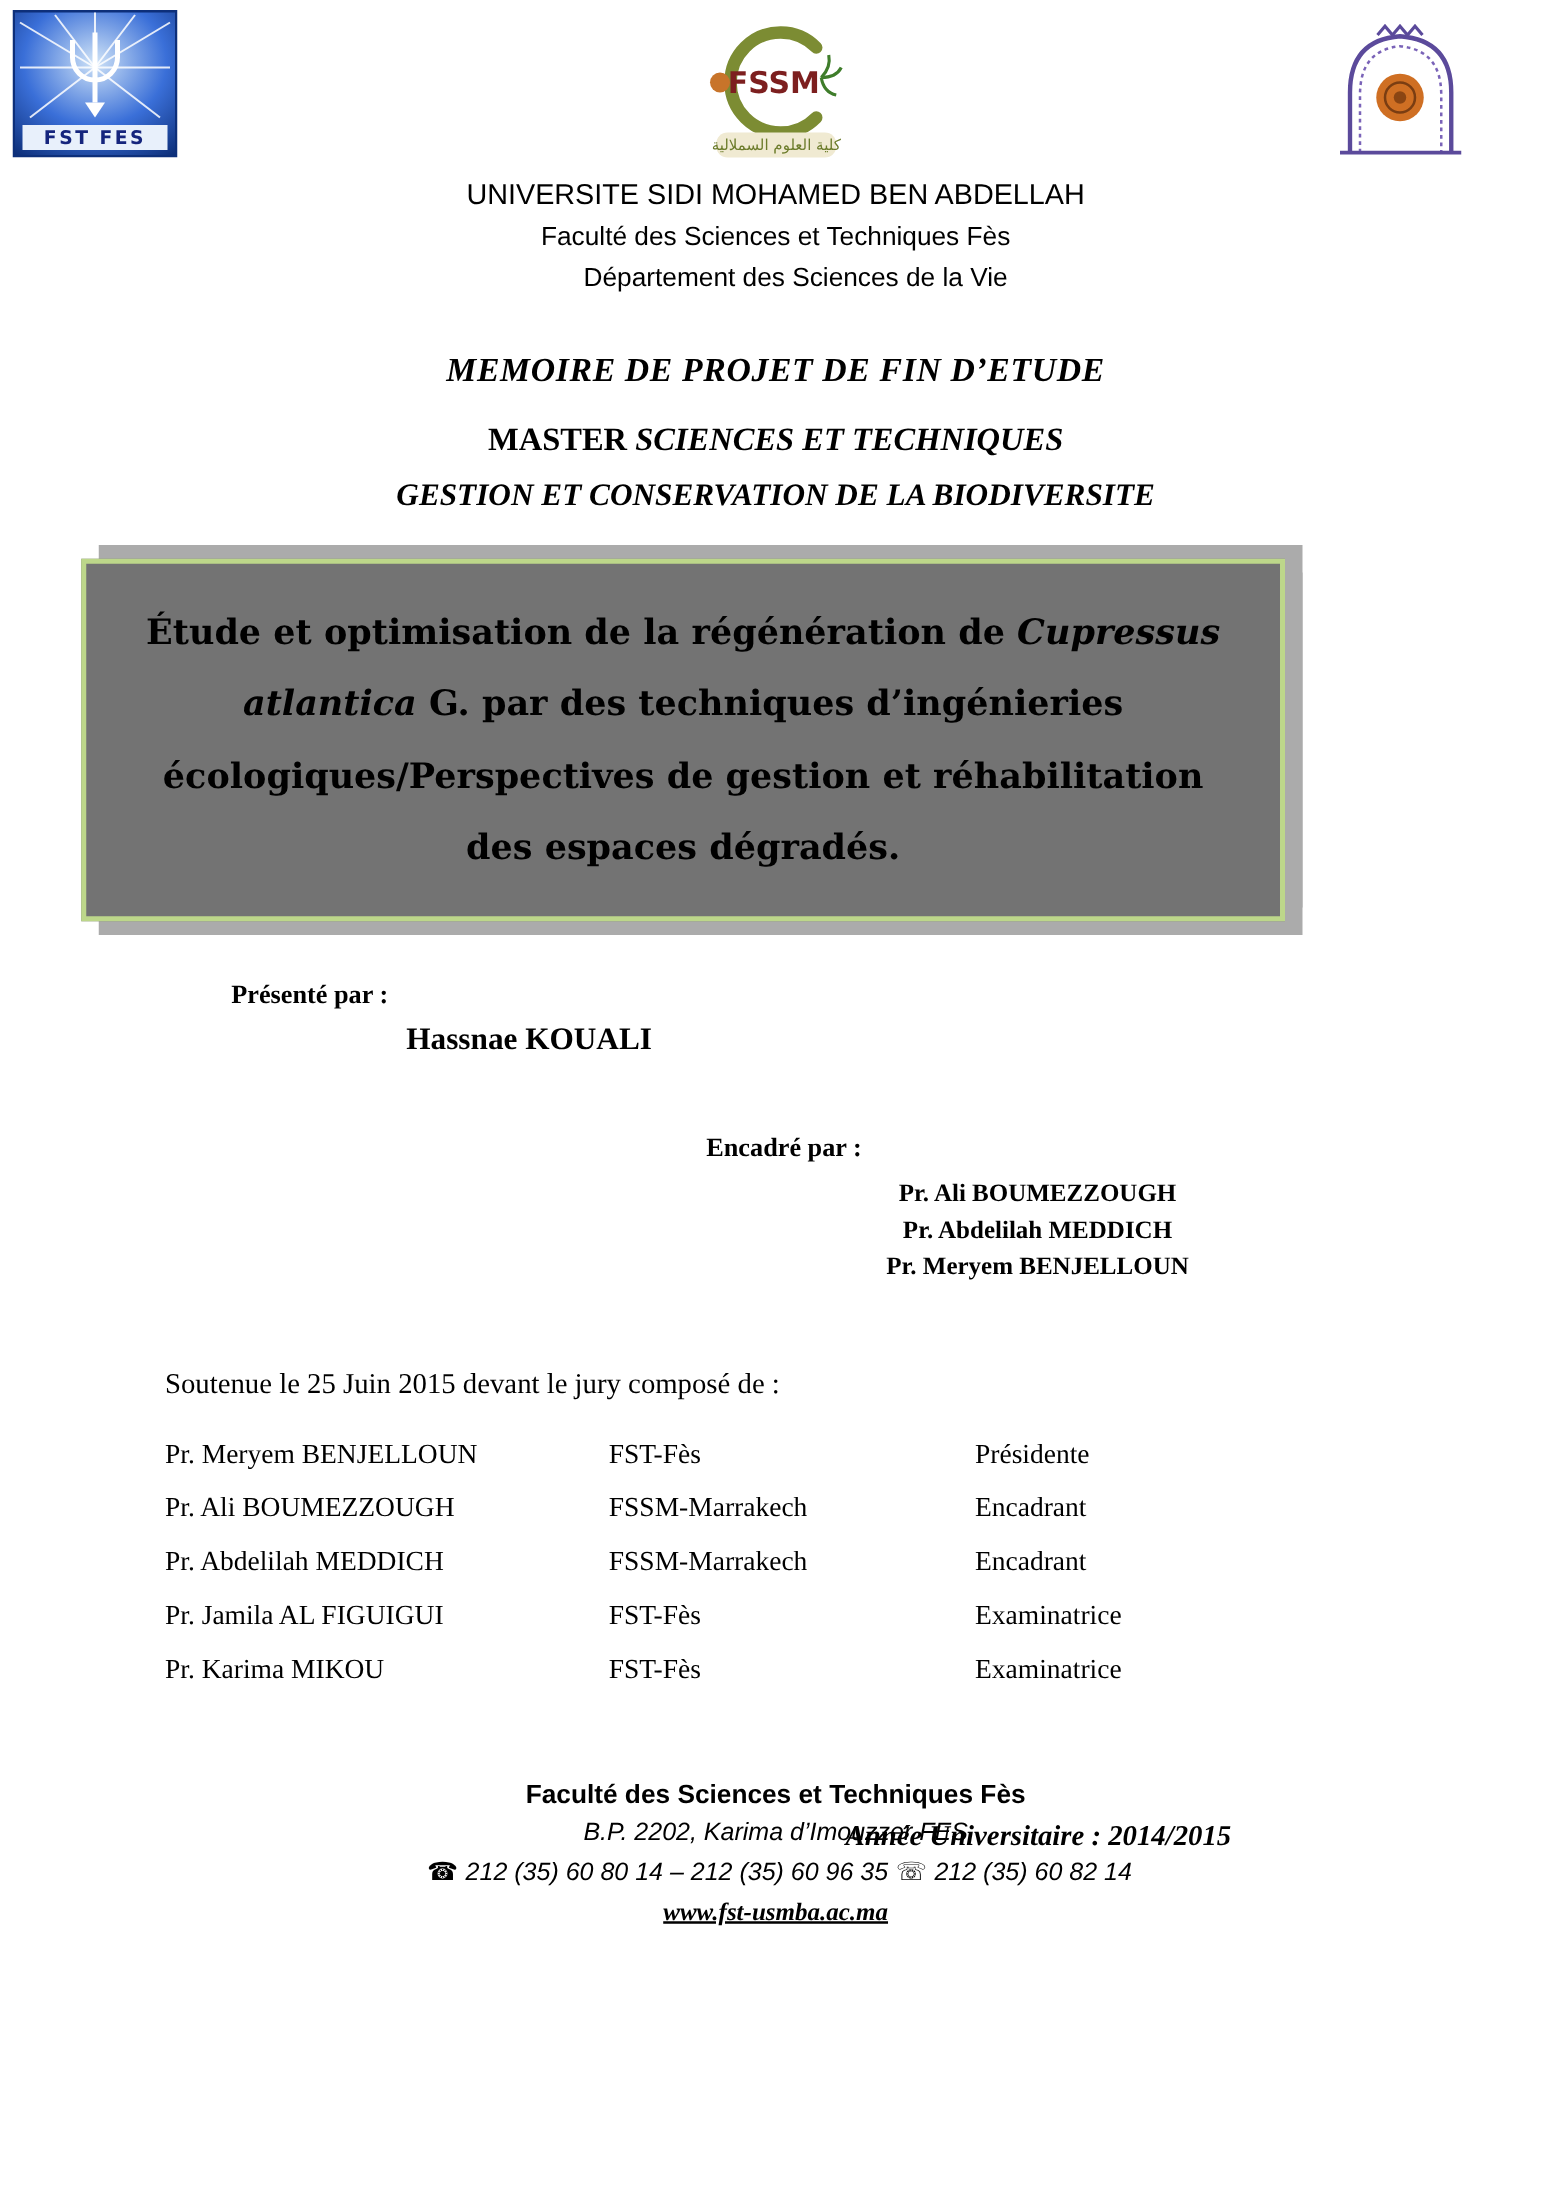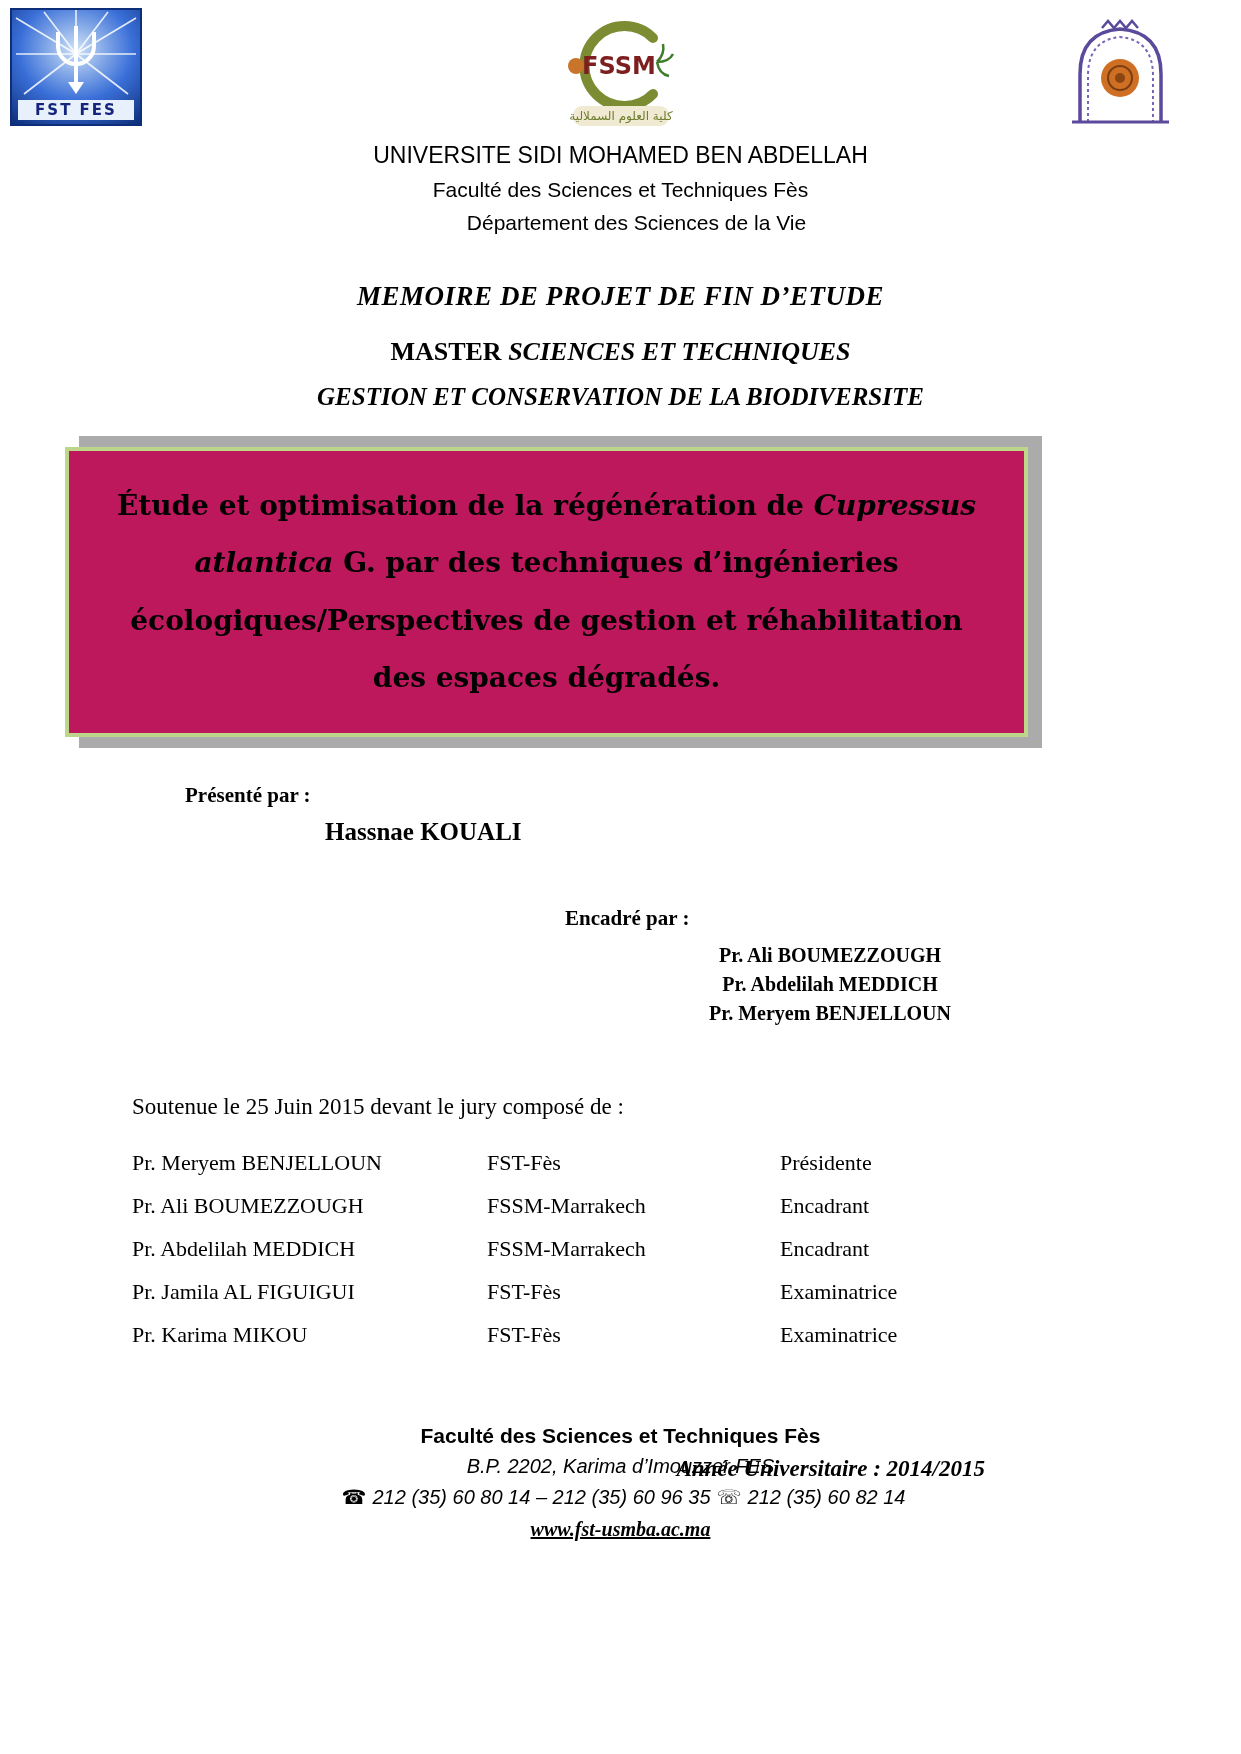--- a/index.html
+++ b/index.html
@@ -36,21 +36,21 @@
   .degree { text-align: center; font-weight: bold; margin-top: 46px; }
   .degree-line1 { font-style: italic; font-size: 27px; letter-spacing: 0.5px; }
   .degree-line2 { font-size: 26px; margin-top: 25px; }
   .degree-line3 { font-size: 25px; font-style: italic; margin-top: 16px; }
   .it { font-style: italic; }
 
   
   .title-box {
     margin: 36px 213px 0 65px;
     border: 4px solid var(--title-box-border);
-    background: #be185d;
+    background: #737373;
     box-shadow: 14px -11px 0 var(--shadow), 14px 11px 0 var(--shadow);
     padding: 26px 34px;
     position: relative;
   }
   .title-text {
     font-family: "DejaVu Serif", serif;
     font-weight: bold;
     font-size: 28px;
     line-height: 2.05;
     text-align: center;

